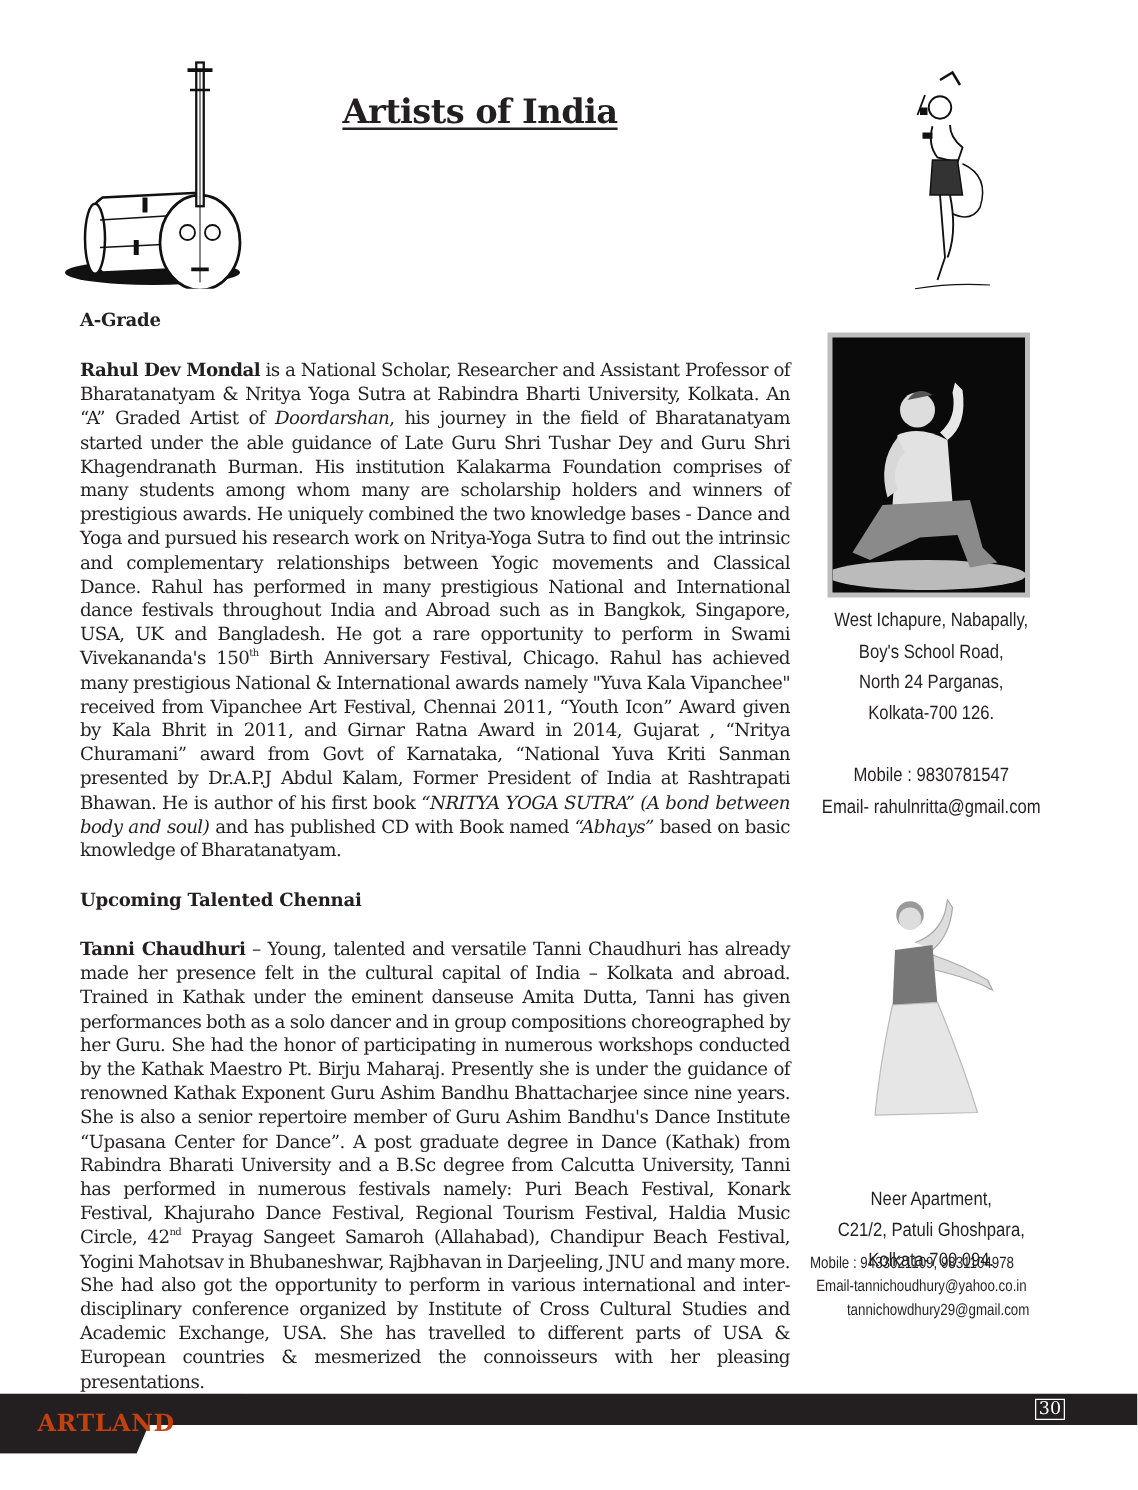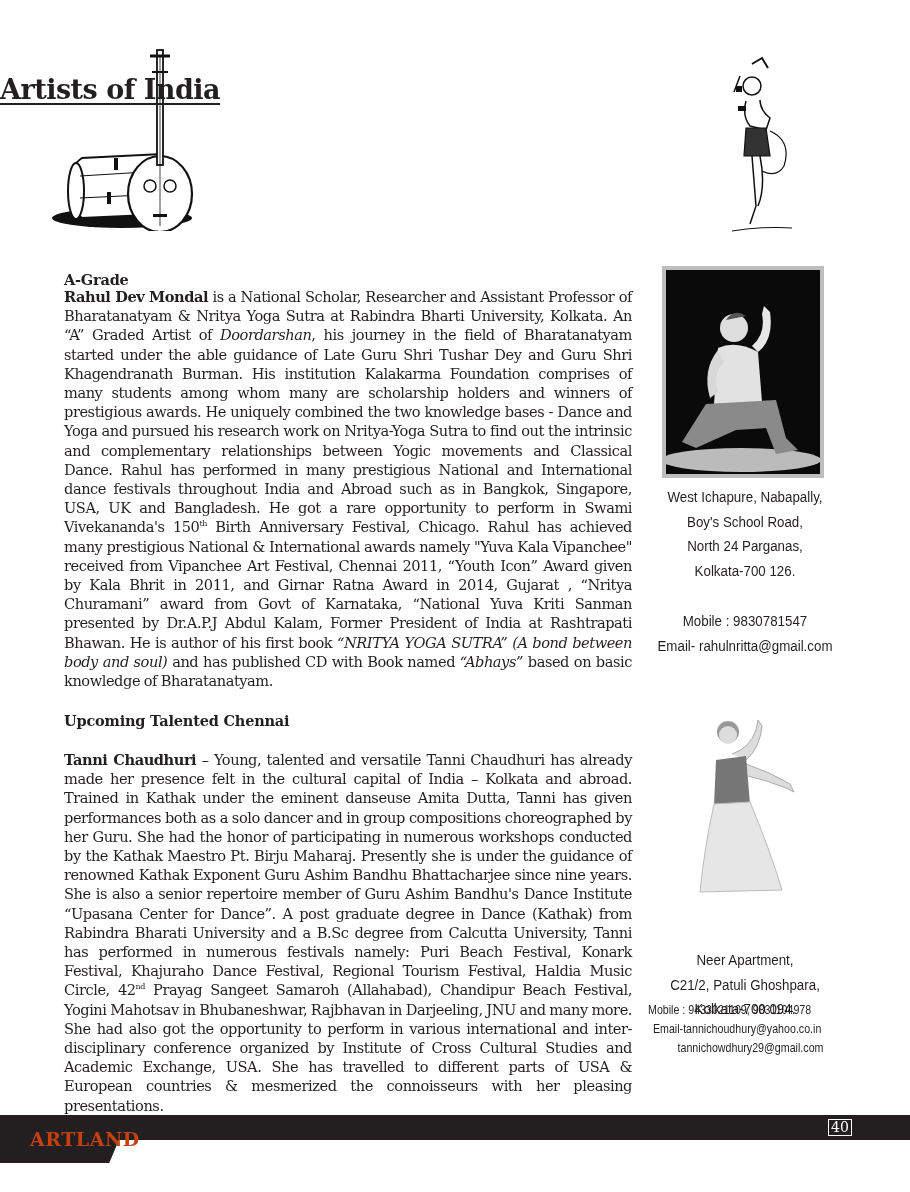--- a/index.html
+++ b/index.html
@@ -1,19 +1,19 @@
 <!DOCTYPE html>
 <html><head>
 <meta charset="utf-8">
 <style>
   html, body { margin:0; padding:0; background:#ffffff; }
   body { width:910px; height:1192px; position:relative; overflow:hidden;
          font-family:"DejaVu Serif", "Liberation Serif", serif; color:#231f20; }
   .abs { position:absolute; }
-  .title { left:0; width:768px; top:74px; text-align:left; font-family:"DejaVu Serif", serif;
+  .title { left:0; width:768px; top:74px; text-align:center; font-family:"DejaVu Serif", serif;
            font-weight:bold; font-size:27px; letter-spacing:-0.5px; }
   .title span { text-decoration:underline; text-decoration-thickness:2px; text-underline-offset:4px; }
   .section-head { left:64px; font-weight:bold; font-size:14.5px; letter-spacing:-0.2px; }
   .body-text { left:64px; width:568px; font-size:14.6px; line-height:19.2px; text-align:justify;
                letter-spacing:-0.45px; word-spacing:-0.5px; }
   .body-text b { font-weight:bold; }
   .body-text i { }
   sup { font-size:8px; line-height:0; vertical-align:super; }
   .contact { font-family:"Liberation Sans", sans-serif; font-stretch:condensed; text-align:center;
              font-size:15.5px; line-height:24.6px; color:#231f20; transform:scaleX(0.86); transform-origin:center top; }
@@ -56,21 +56,21 @@
   <path d="M24 72 L44 72 L48 100 L22 100 Z" fill="#333" stroke="#111" stroke-width="1.2"></path>
   <path d="M48 75 Q70 85 62 110 Q55 122 40 115" fill="none" stroke="#111" stroke-width="1.2"></path>
   <path d="M30 100 L34 150 L28 168 M38 100 Q44 130 36 150" fill="none" stroke="#111" stroke-width="1.5"></path>
   <path d="M10 175 Q40 170 70 172" fill="none" stroke="#111" stroke-width="1"></path>
   <rect x="14" y="30" width="6" height="6" fill="#111"></rect>
   <rect x="16" y="50" width="8" height="5" fill="#111"></rect>
 </svg>
 
 <div class="abs title"><span>Artists of India</span></div>
 
-<div class="abs section-head" style="top:271px;">A-Grade</div>
+<div class="abs section-head" style="top:248px;">A-Grade</div>
 <div class="abs body-text" style="top:287px;"><b>Rahul Dev Mondal</b><span> is a National Scholar, Researcher and Assistant Professor of Bharatanatyam &amp; Nritya Yoga Sutra at Rabindra Bharti University, Kolkata. An “A” Graded Artist of </span><i>Doordarshan</i><span>, his journey in the field of Bharatanatyam started under the able guidance of Late Guru Shri Tushar Dey and Guru Shri Khagendranath Burman. His institution Kalakarma Foundation comprises of many students among whom many are scholarship holders and winners of prestigious awards. He uniquely combined the two knowledge bases - Dance and Yoga and pursued his research work on Nritya-Yoga Sutra to find out the intrinsic and complementary relationships between Yogic movements and Classical Dance. Rahul has performed in many prestigious National and International dance festivals throughout India and Abroad such as in Bangkok, Singapore, USA, UK and Bangladesh. He got a rare opportunity to perform in Swami Vivekananda's 150</span><sup>th</sup><span> Birth Anniversary Festival, Chicago.  Rahul has achieved many prestigious National &amp; International awards namely "Yuva Kala Vipanchee" received from Vipanchee Art Festival, Chennai 2011, “Youth Icon” Award given by Kala Bhrit in 2011, and Girnar Ratna  Award in 2014, Gujarat , “Nritya Churamani” award from Govt of Karnataka,  “National Yuva Kriti Sanman presented by Dr.A.P.J Abdul Kalam, Former President of India at Rashtrapati Bhawan. He is author of his first book </span><i>“NRITYA YOGA SUTRA” (A bond between body and soul)</i><span> and has published CD with Book named </span><i>“Abhays”</i><span> based on basic knowledge of Bharatanatyam.</span></div>
 
 <div class="abs photo1">
   <div class="inner">
     <svg width="154" height="204" viewBox="0 0 154 204">
       <ellipse cx="75" cy="190" rx="80" ry="12" fill="#bbb"></ellipse>
       <circle cx="68" cy="58" r="14" fill="#ddd"></circle>
       <path d="M60 50 Q68 38 80 46" fill="#555"></path>
       <path d="M52 78 Q70 70 92 82 L96 132 L48 134 Z" fill="#e2e2e2"></path>
       <path d="M92 82 Q108 70 104 42 L98 36 L96 44 Q100 64 86 76" fill="#e8e8e8"></path>
@@ -113,13 +113,13 @@
 </div>
 <div class="abs contact2" style="left:648px;top:1000px;width:250px;">
   <div>Mobile : 9433021109, 9831104978</div>
   <div style="padding-left:6px;">Email-tannichoudhury@yahoo.co.in</div>
   <div style="padding-left:36px;">tannichowdhury29@gmail.com</div>
 </div>
 
 <div class="abs footer-band"></div>
 <div class="abs footer-tab"></div>
 <div class="abs footer-label">ARTLAND</div>
-<div class="abs page-num">40</div>
+<div class="abs page-num">30</div>
 
 </body></html>

